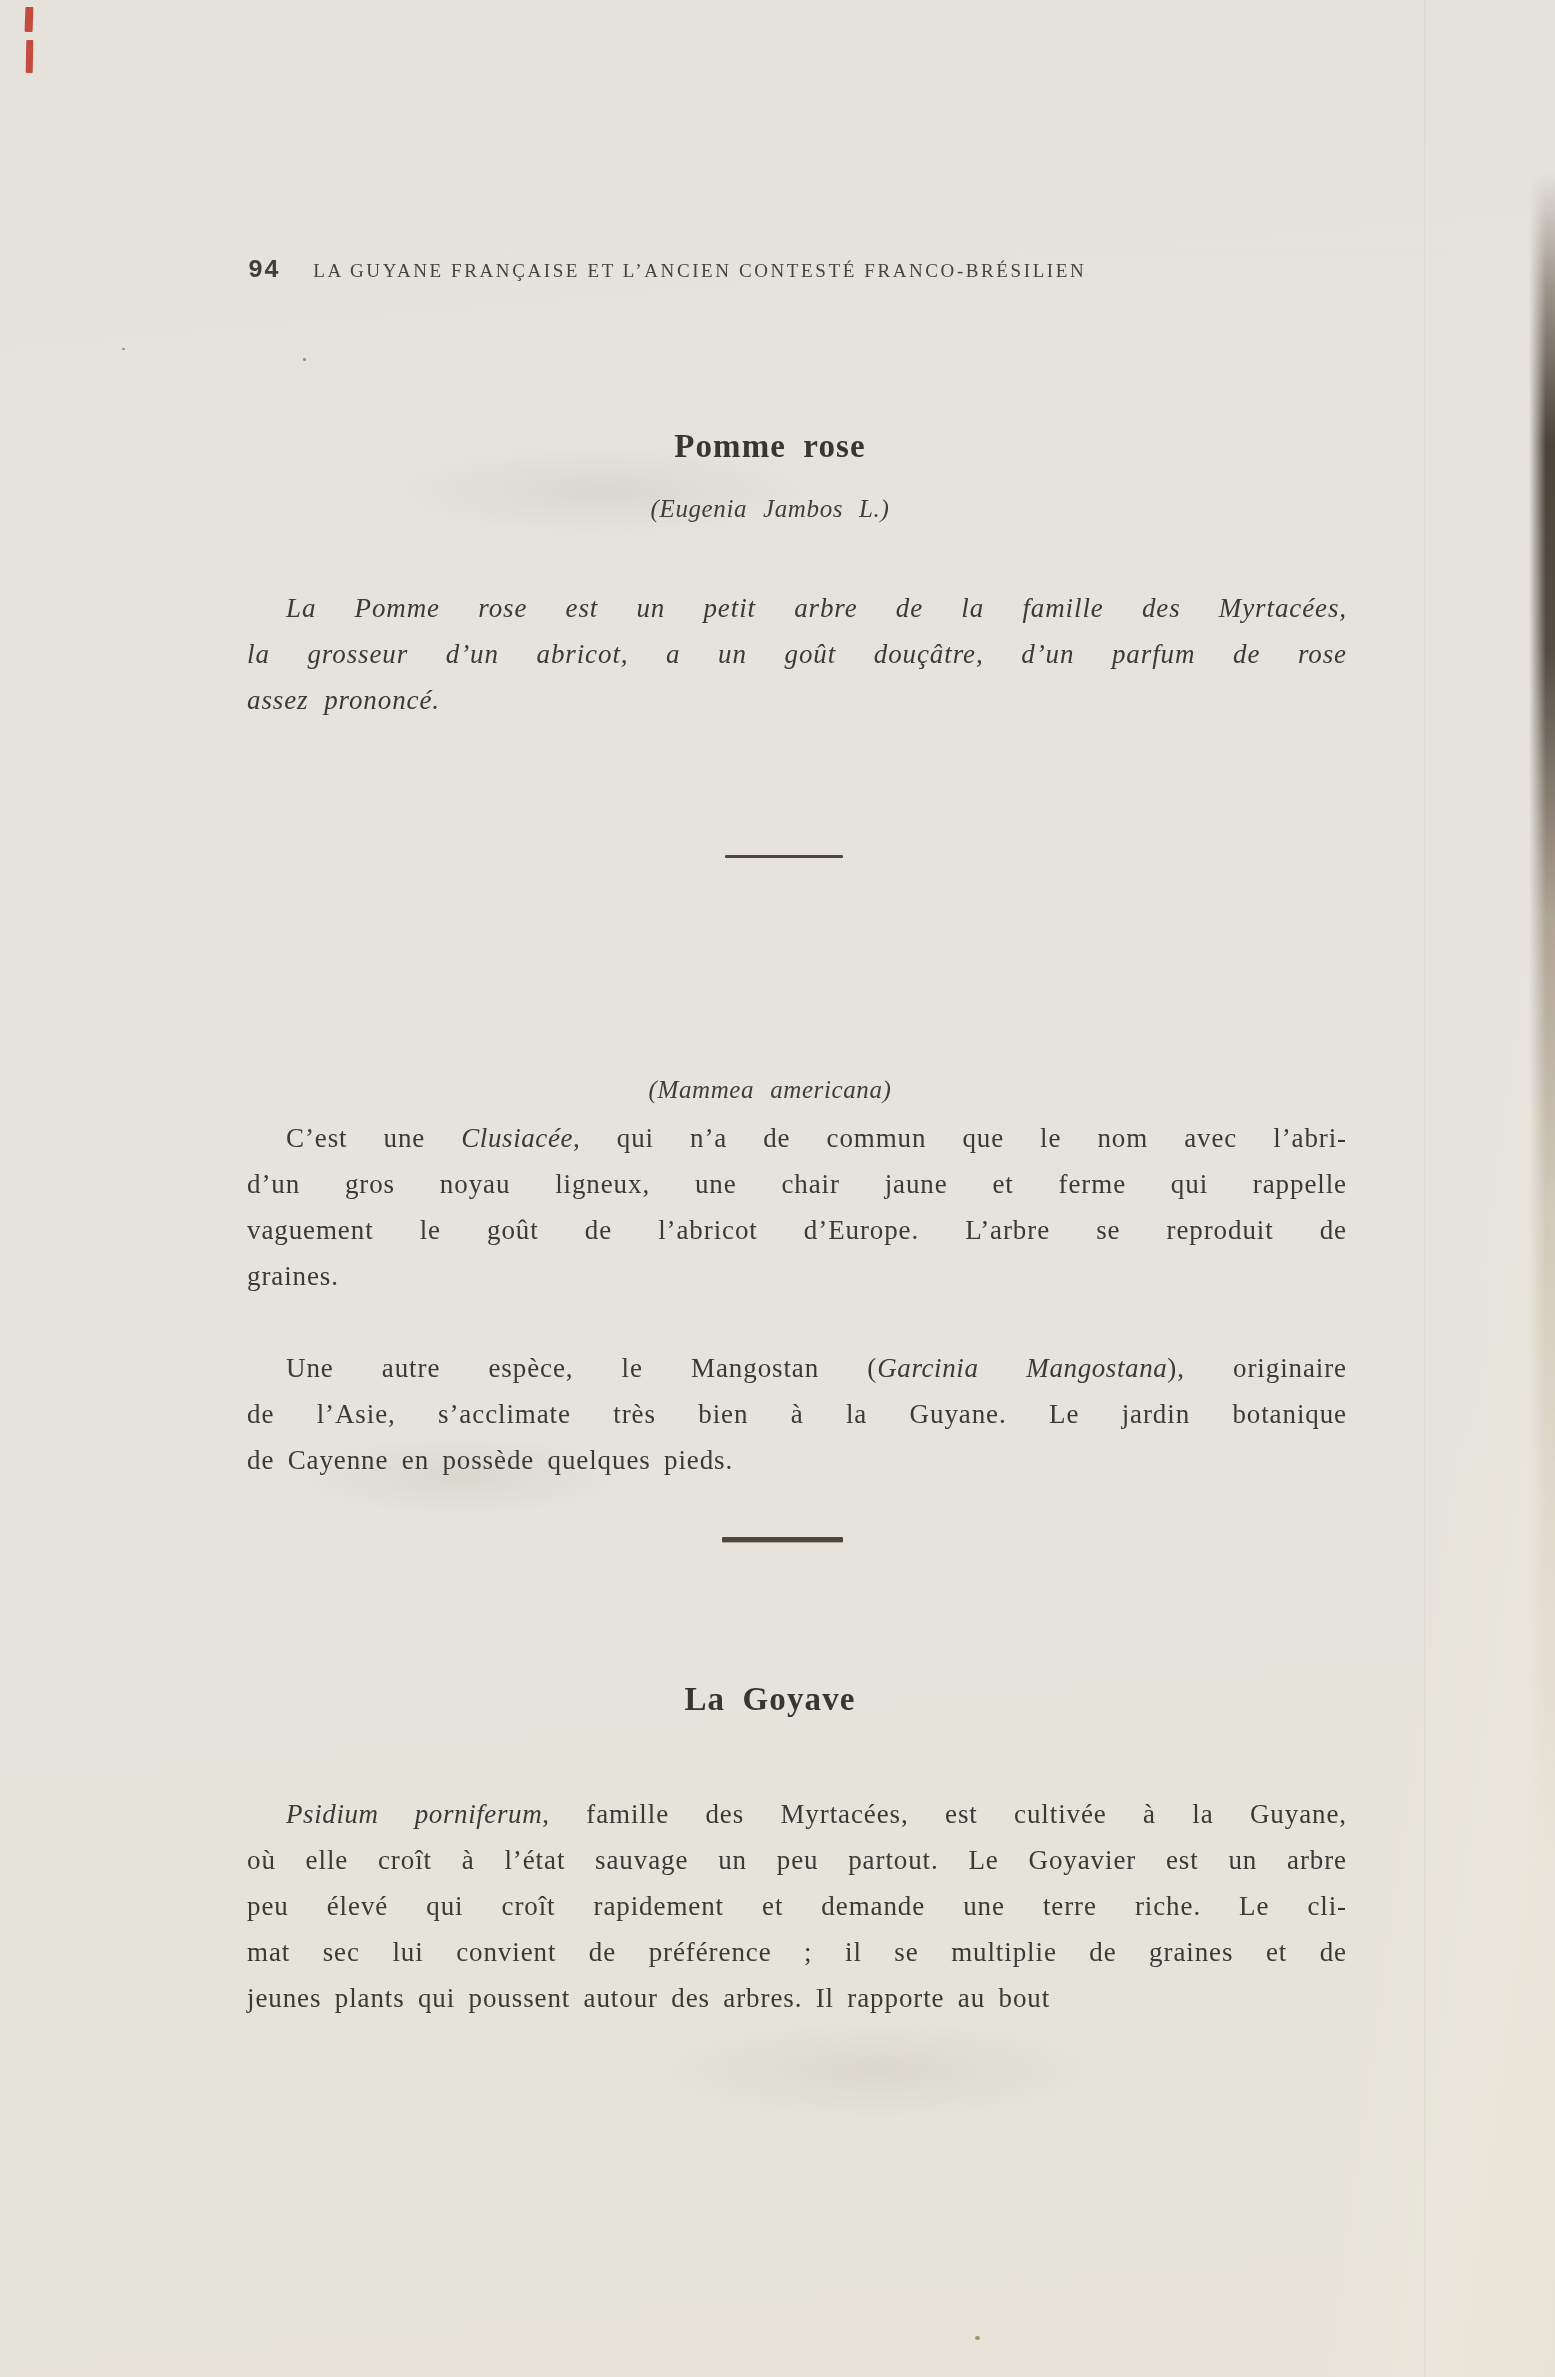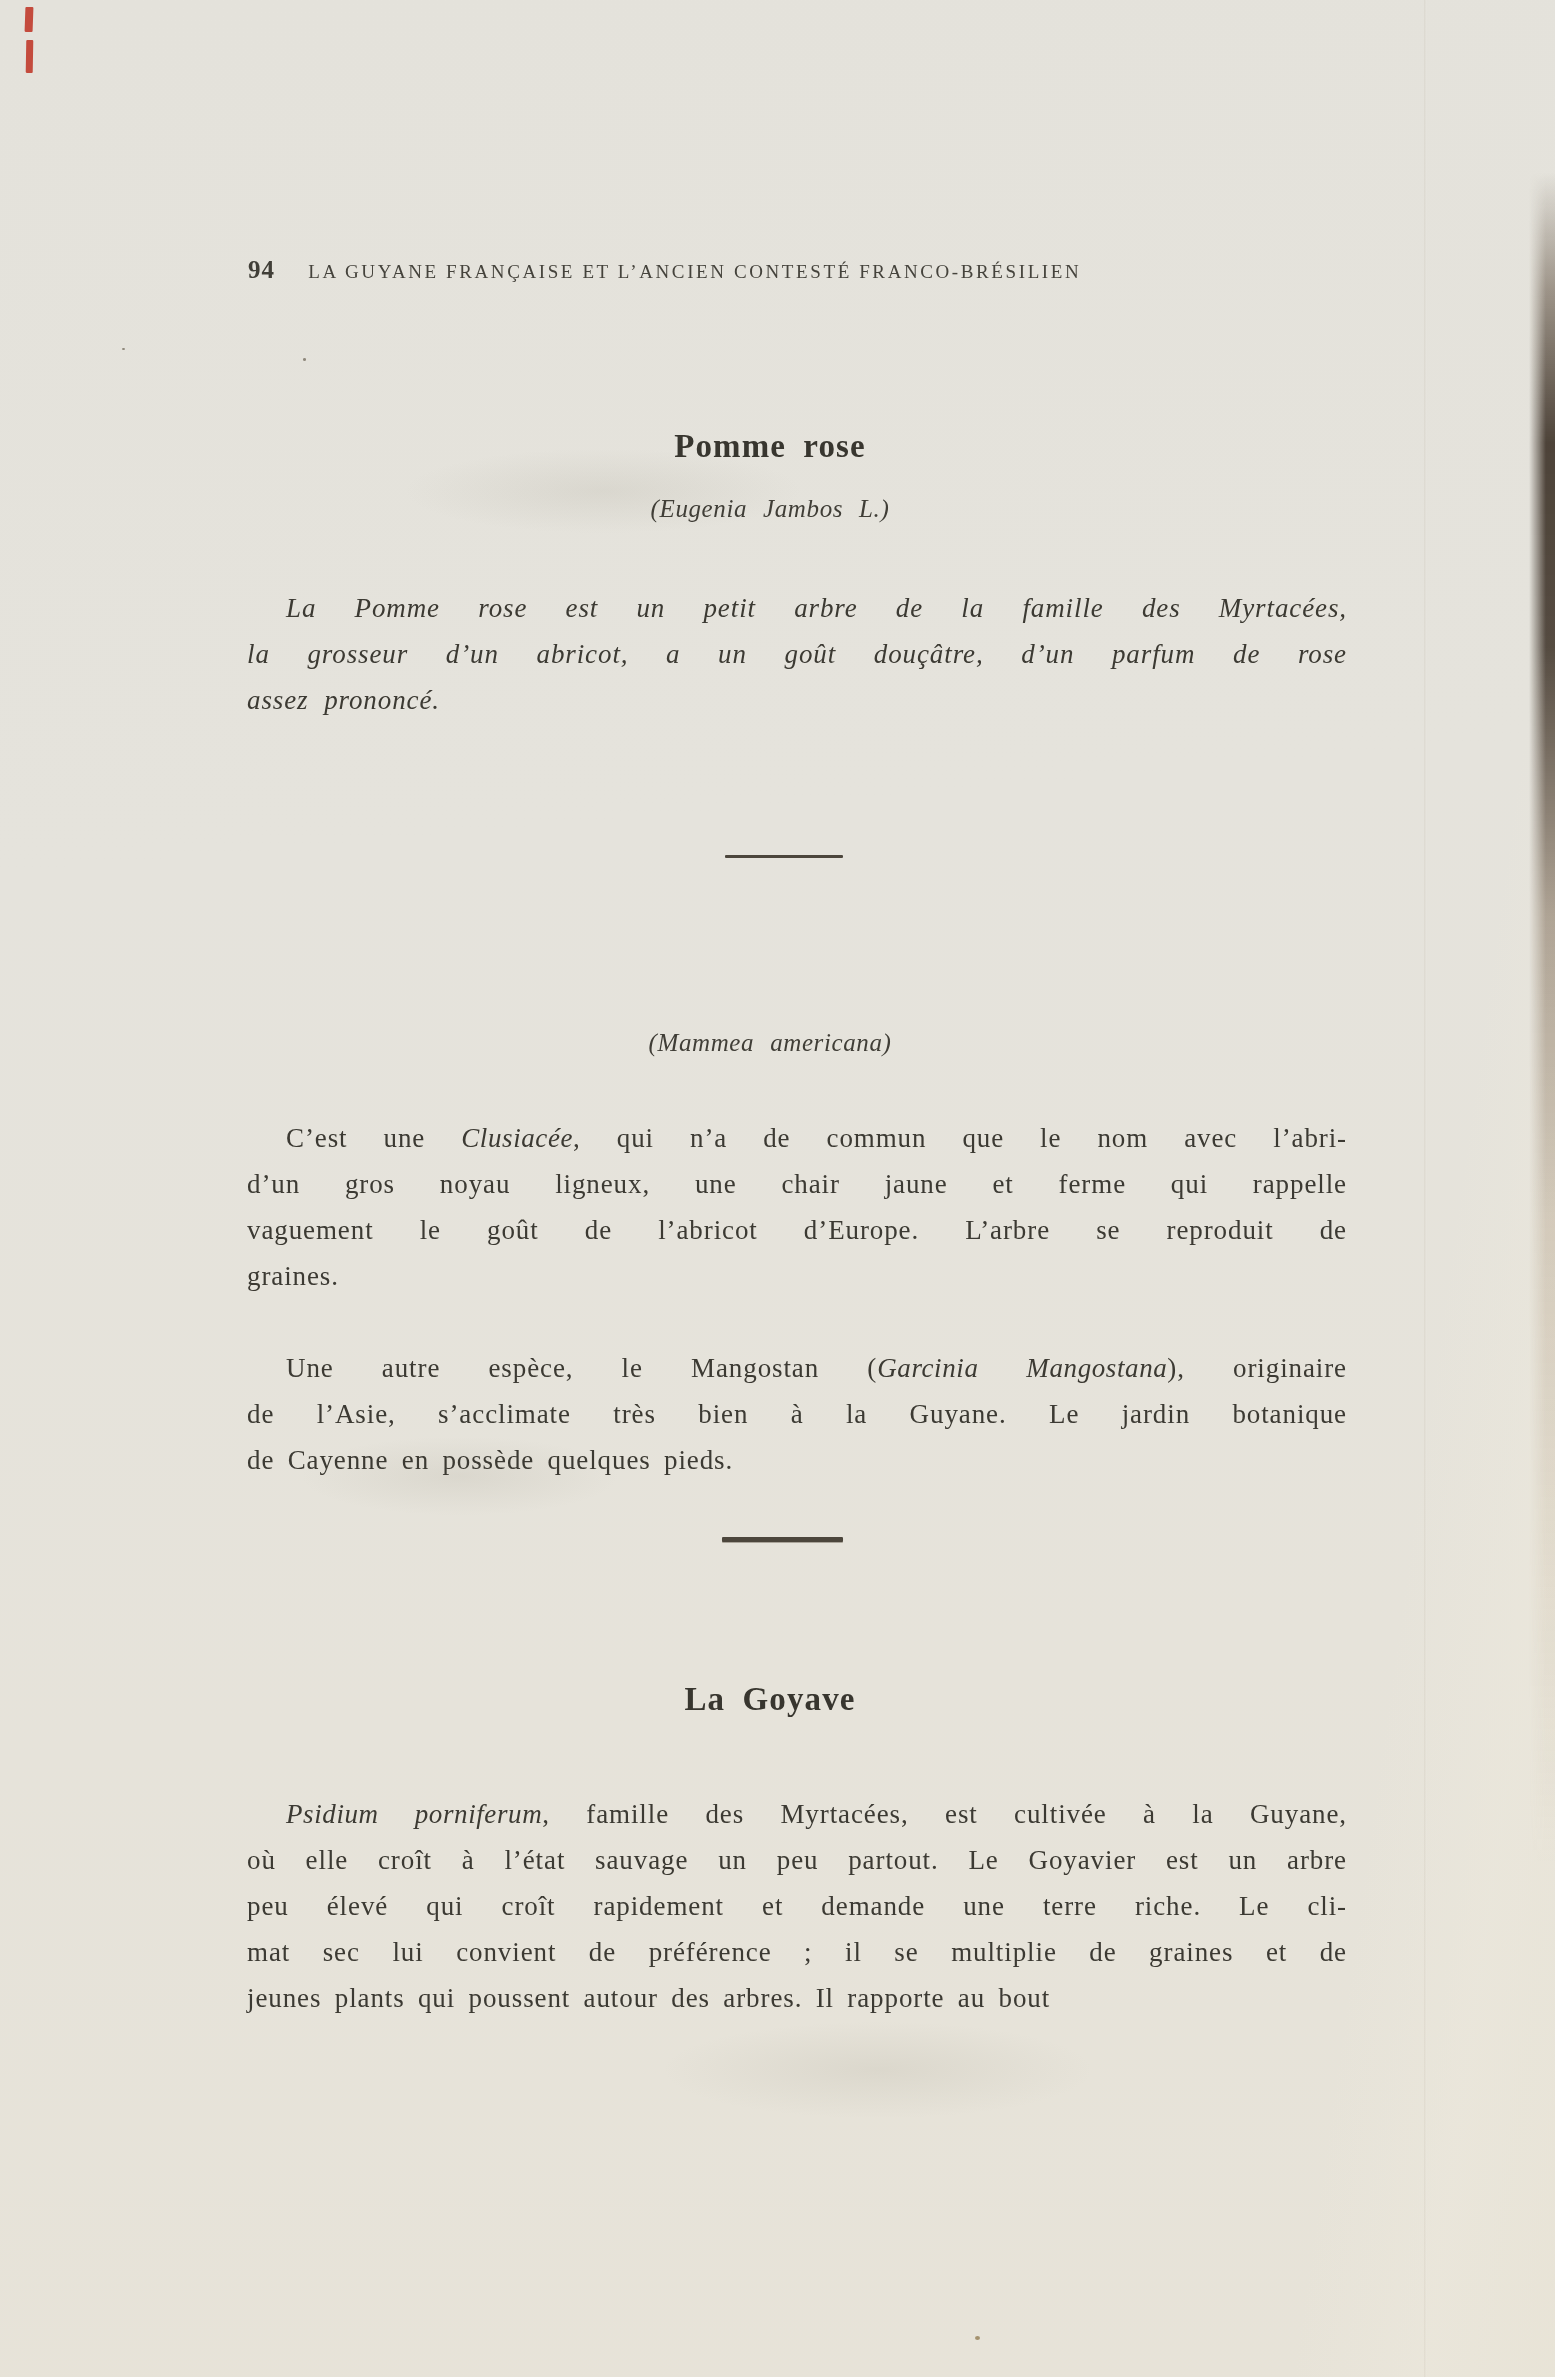--- a/index.html
+++ b/index.html
@@ -38,21 +38,21 @@
   
   .red-mark{position:absolute;background:#bf3527;border-radius:1.1px;opacity:.88;}
   .red-mark.m1{left:25px;top:6.9px;width:7.5px;height:25px;transform:rotate(2deg);}
   .red-mark.m2{left:26.4px;top:40px;width:6.9px;height:33px;transform:rotate(1deg);}
   
   .speck{position:absolute;background:rgba(72,62,46,0.55);border-radius:50%;}
   .smudge{position:absolute;border-radius:50%;pointer-events:none;
     background:radial-gradient(ellipse at center, rgba(150,145,128,0.14), rgba(150,145,128,0) 70%);}
   
   .header{position:absolute;left:248px;top:256px;width:1091px;display:flex;align-items:baseline;}
-  .page-number{font-size:25px;letter-spacing:1.1px;font-weight:bold;color:#413f38;}
+  .page-number{font-size:25px;letter-spacing:1.1px;font-weight:bold;color:#413f38;font-family:Liberation Mono, monospace;}
   .running-title{margin-left:33px;font-size:19px;letter-spacing:2.6px;color:#45433c;white-space:nowrap;}
   
   .hwrap{position:absolute;left:190px;width:1160px;text-align:center;}
   .sec-heading{font-weight:bold;font-size:33px;letter-spacing:1.1px;word-spacing:8px;color:#38362f;}
   .sec-sub{font-style:italic;font-size:25px;letter-spacing:0.6px;word-spacing:9.2px;color:#403e37;}
   
   .para{position:absolute;left:247px;width:1100px;}
   .para .line{
     height:46px;line-height:46px;
     font-size:27px;letter-spacing:0.9px;word-spacing:5.7px;
@@ -97,21 +97,21 @@
     <span class="sec-sub"><span>(</span><i>Eugenia Jambos</i><span> L.)</span></span>
   </div>
   <div class="para loose" style="top:585px;">
       <div class="line first"><span>La Pomme rose est un petit arbre de la famille des Myrtacées,</span></div>
       <div class="line"><span>la grosseur d’un abricot, a un goût douçâtre, d’un parfum de rose</span></div>
       <div class="line last"><span>assez prononcé.</span></div>
     </div>
 
   <div class="divider d1"></div>
 
-  <div class="hwrap" style="top:1029px;">
+  <div class="hwrap" style="top:1076px;">
     <span class="sec-sub"><span>(</span><i>Mammea americana</i><span>)</span></span>
   </div>
   <div class="para" style="top:1115px;">
       <div class="line first"><span>C’est une </span><i>Clusiacée</i><span>, qui n’a de commun que le nom avec l’abri-</span></div>
       <div class="line"><span>d’un gros noyau ligneux, une chair jaune et ferme qui rappelle</span></div>
       <div class="line"><span>vaguement le goût de l’abricot d’Europe. L’arbre se reproduit de</span></div>
       <div class="line last"><span>graines.</span></div>
     </div>
   <div class="para" style="top:1345px;">
       <div class="line first"><span>Une autre espèce, le Mangostan (</span><i>Garcinia Mangostana</i><span>), originaire</span></div>

